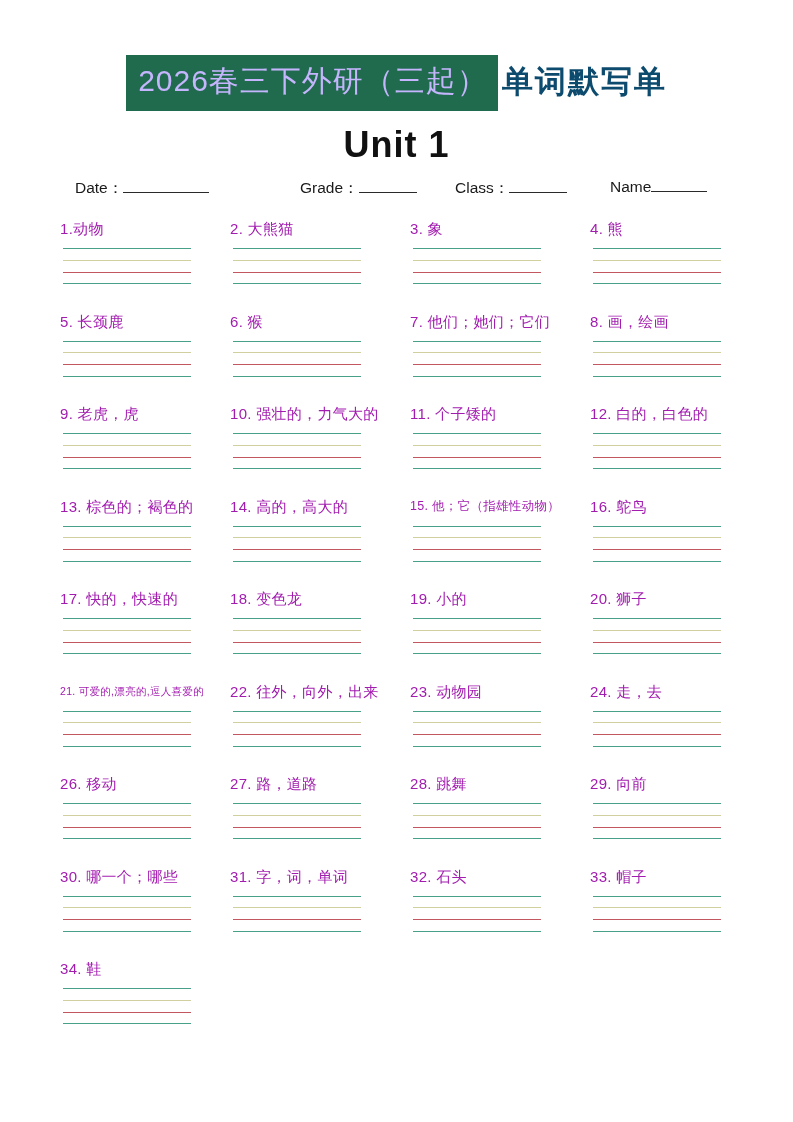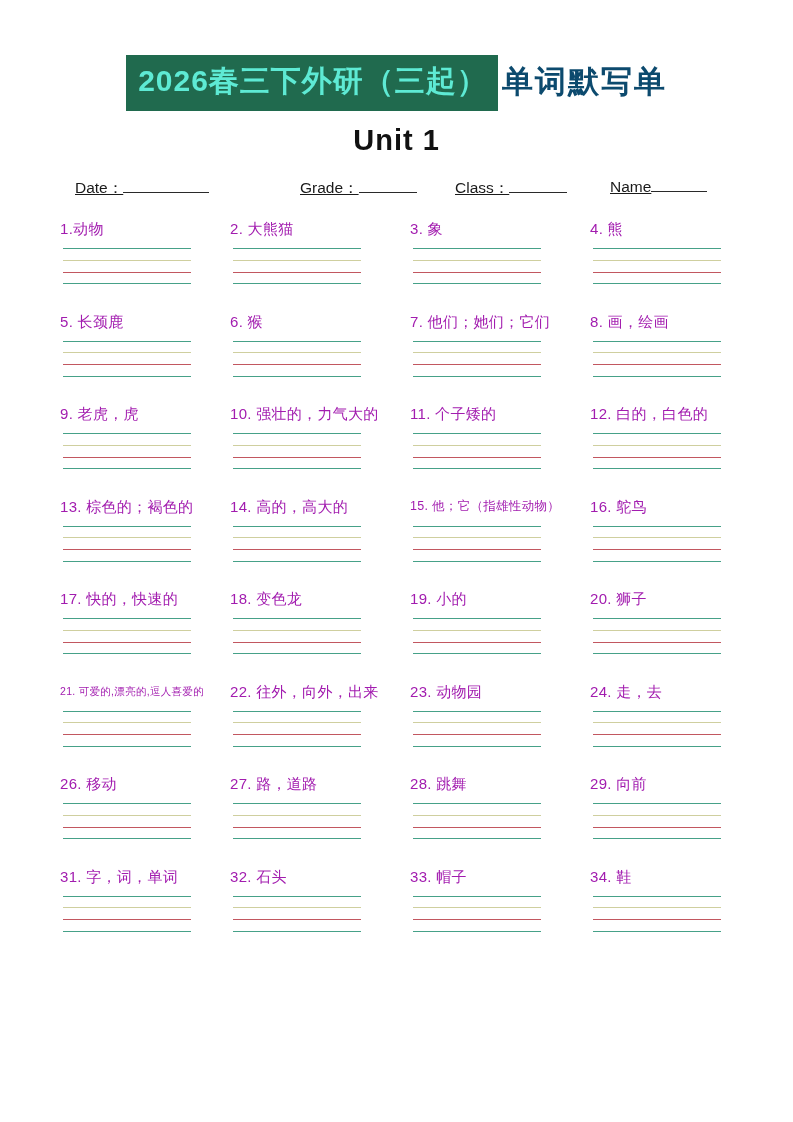--- a/index.html
+++ b/index.html
@@ -12,41 +12,41 @@
     overflow:hidden;
   }
   
   .header{
     position:absolute;top:55px;left:0;right:0;
     display:flex;justify-content:center;align-items:stretch;
     white-space:nowrap;
   }
   .header-highlight{
     background:var(--header-bg,#206a4e);
-    color:#5eead4;
-    font-size:30px;font-weight:bold;
+    color:#c4b5fd;
+    font-size:30px;font-weight:normal;
     padding:6px 10px 8px 12px;
     letter-spacing:1px;
   }
   .header-suffix{
     color:#0c4a6e;
     font-size:31px;font-weight:bold;
     padding:6px 0 8px 4px;
     letter-spacing:2px;
   }
   
   .unit-title{
     position:absolute;top:124px;left:0;right:0;
     text-align:center;
-    font-size:29px;font-weight:bold;color:#111;
+    font-size:36px;font-weight:bold;color:#111;
     letter-spacing:1px;
   }
   
   .info-row{position:absolute;top:178px;left:0;right:0;height:24px;font-size:15.5px;font-weight:500;color:#1a1a1a;}
-  .info-field{position:absolute;top:0;white-space:nowrap;text-decoration:underline;}
+  .info-field{position:absolute;top:0;white-space:nowrap;}
   .info-field .fill{
     display:inline-block;height:13px;
     border-bottom:1.6px solid #2a2a2a;
     vertical-align:baseline;
   }
   #field-date{left:75px;}
   #field-grade{left:300px;}
   #field-class{left:455px;}
   #field-name{left:610px;}
   #field-date .fill{width:86px;}
@@ -380,20 +380,29 @@
   <div class="item">
     <div class="item-label">29. 向前</div>
     <div class="lines">
       <div class="wline green"></div>
       <div class="wline yellow"></div>
       <div class="wline red"></div>
       <div class="wline green"></div>
     </div>
   </div>
 
+  <div class="item">
+    <div class="item-label">30. 哪一个；哪些</div>
+    <div class="lines">
+      <div class="wline green"></div>
+      <div class="wline yellow"></div>
+      <div class="wline red"></div>
+      <div class="wline green"></div>
+    </div>
+  </div>
 
   <div class="item">
     <div class="item-label">31. 字，词，单词</div>
     <div class="lines">
       <div class="wline green"></div>
       <div class="wline yellow"></div>
       <div class="wline red"></div>
       <div class="wline green"></div>
     </div>
   </div>

